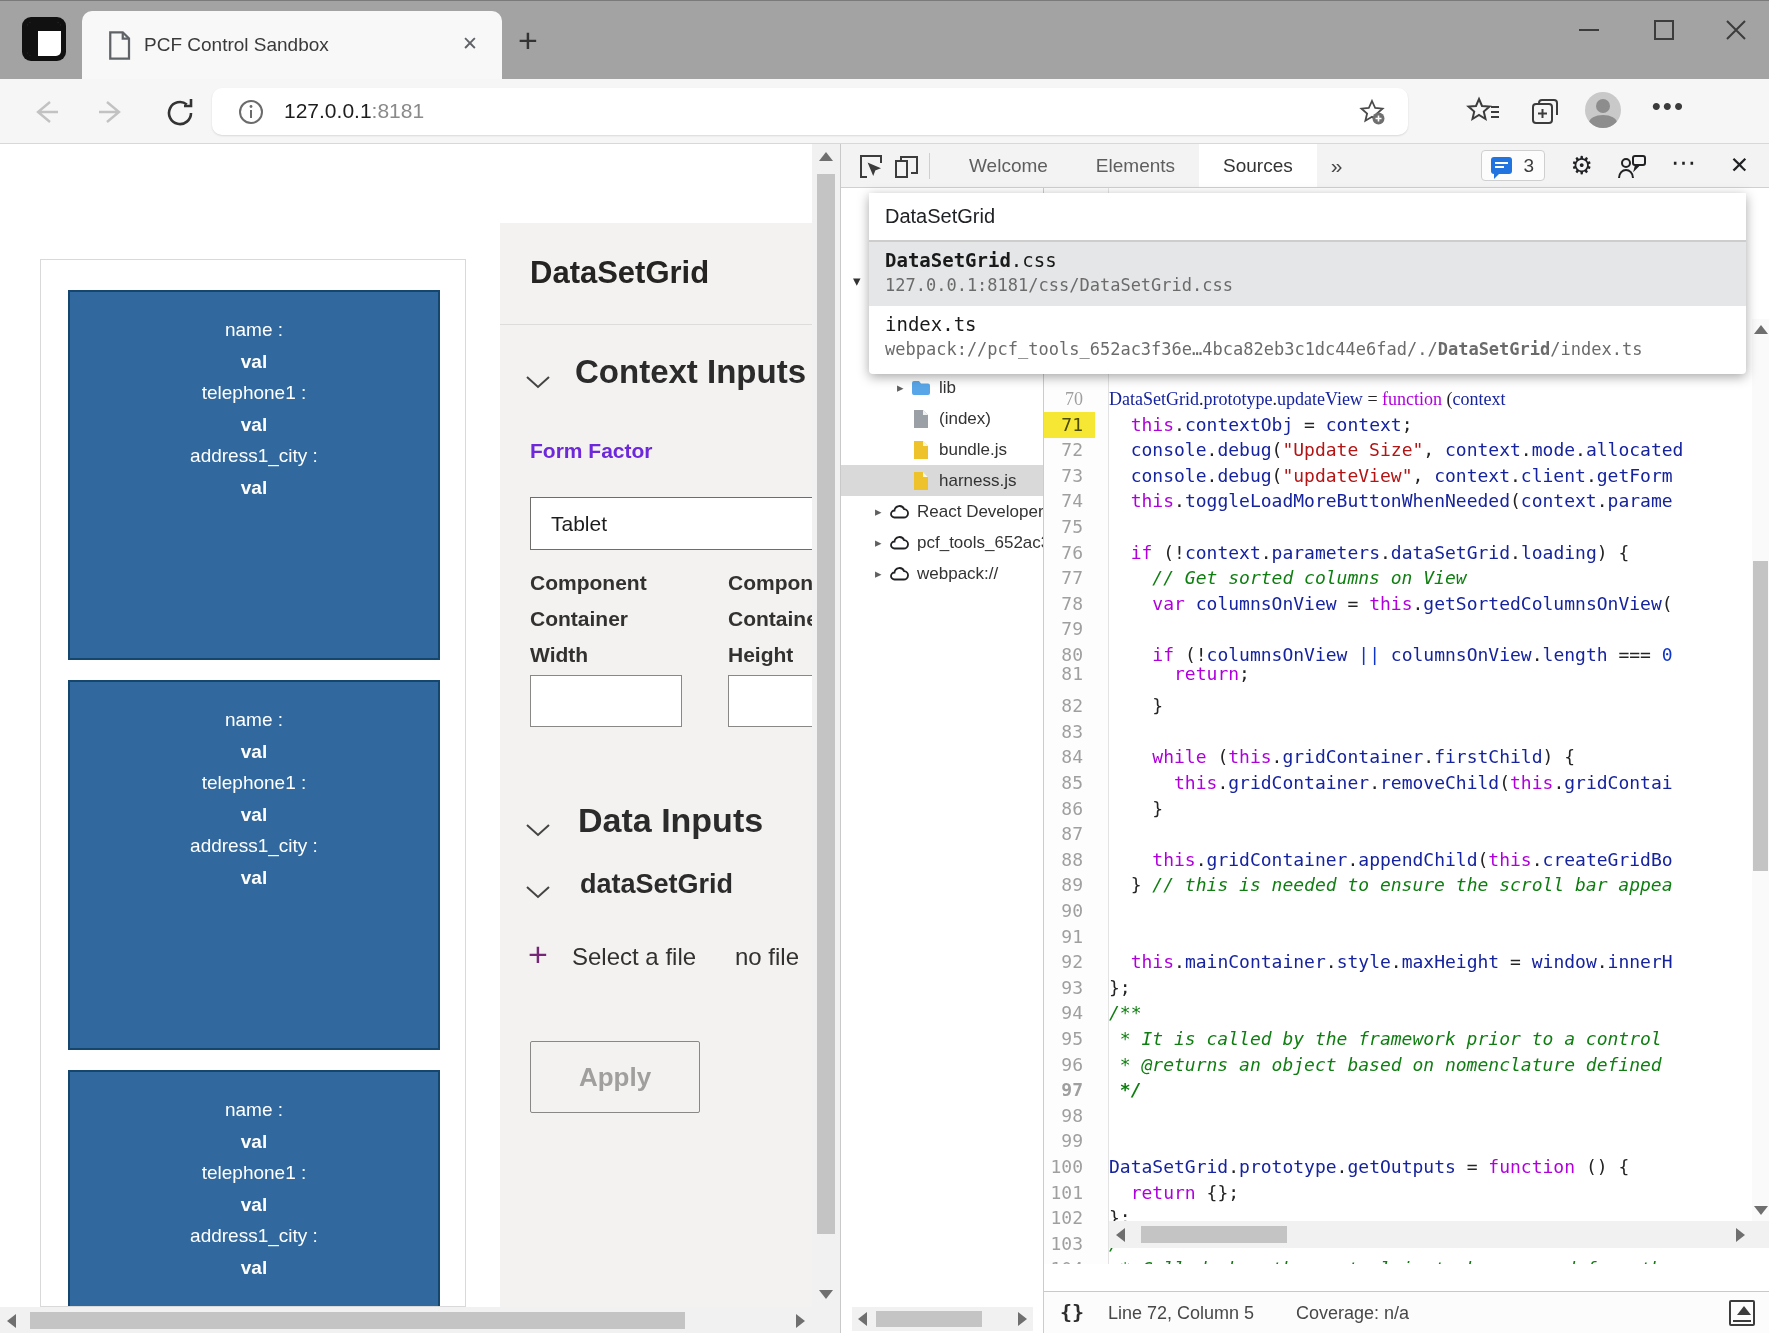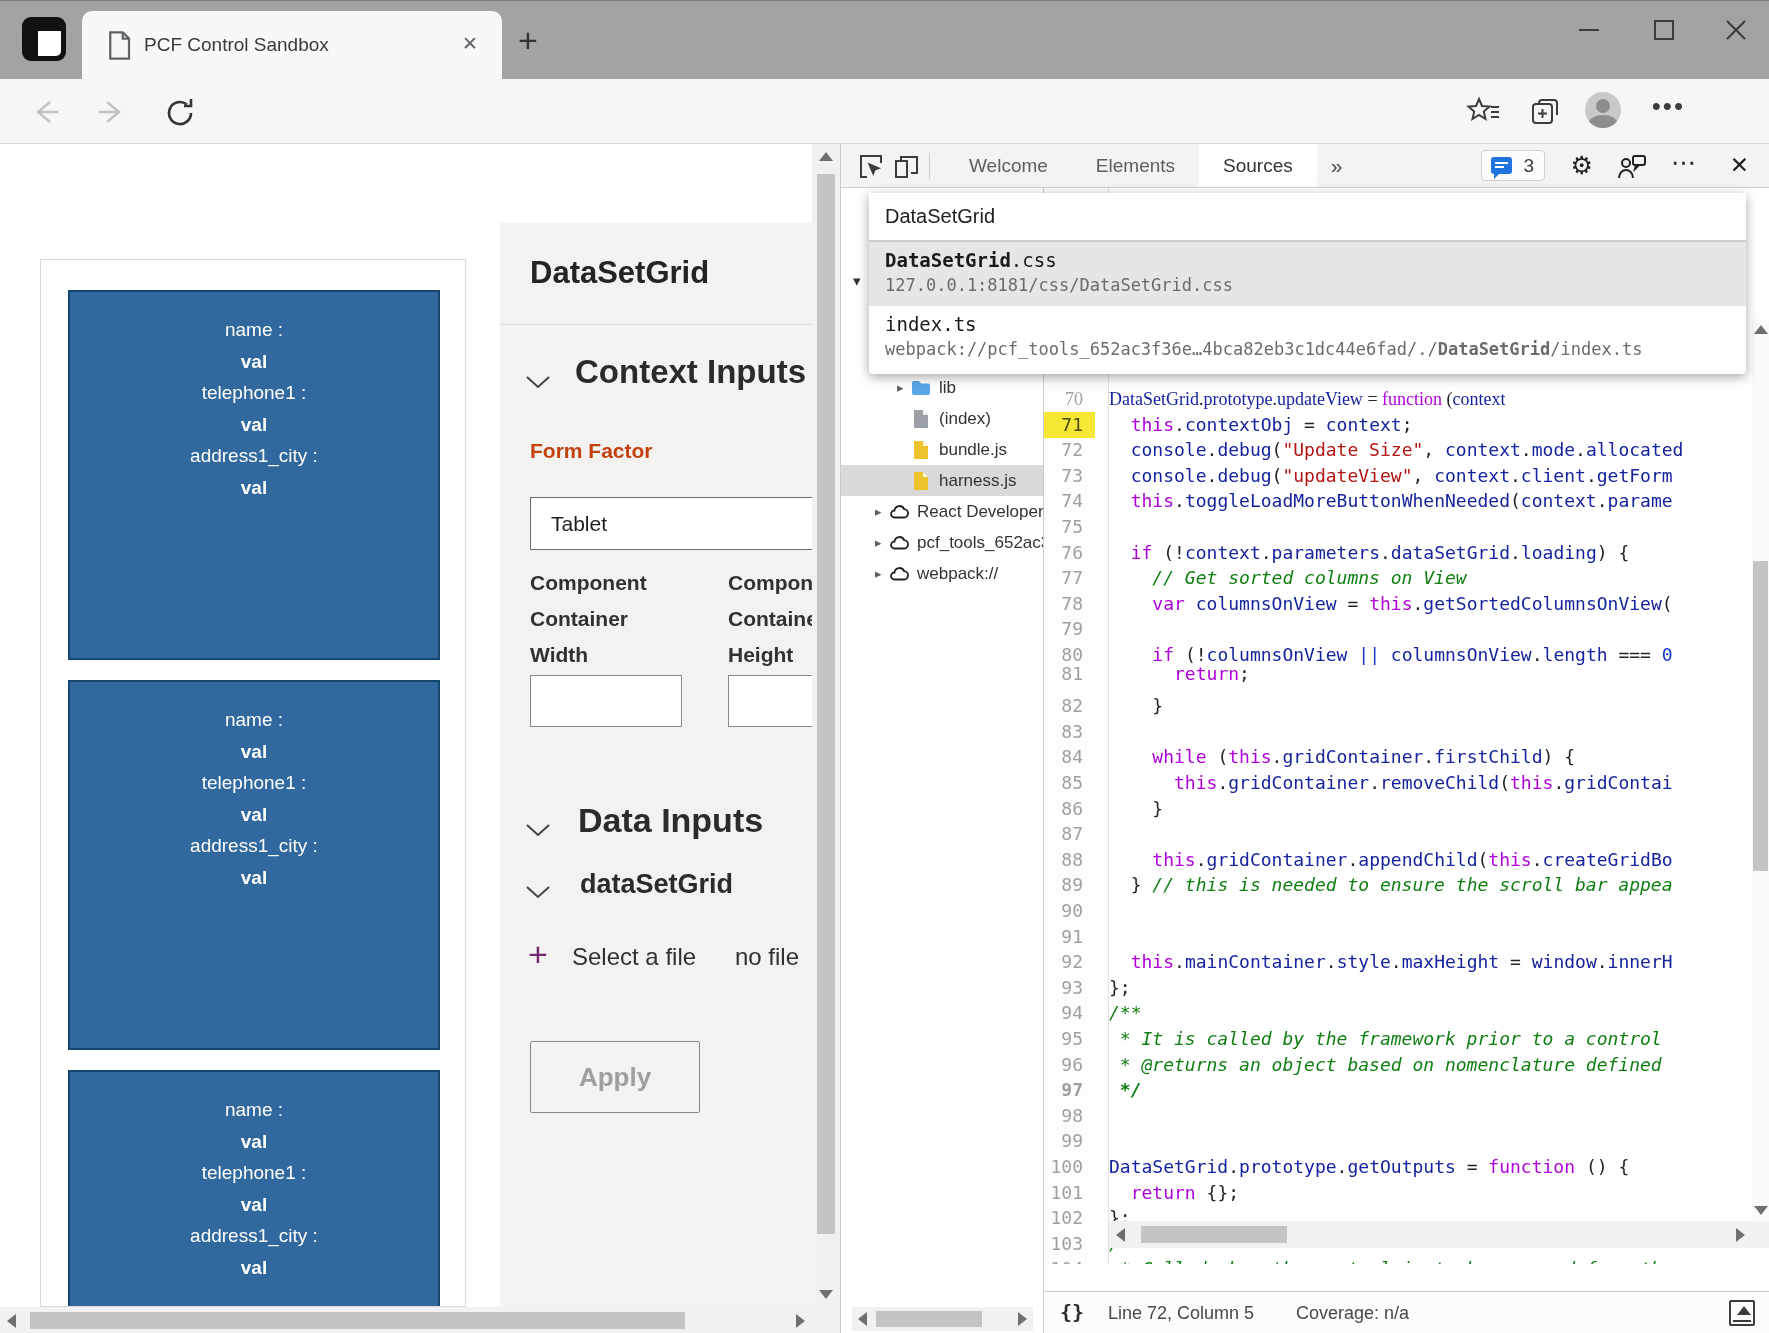--- a/index.html
+++ b/index.html
@@ -46,21 +46,21 @@
   .card .fl { font-size:19px; line-height:31.5px; }
   .card .fv { font-size:19px; line-height:31.5px; font-weight:700; }
 
   .harness { position:absolute; left:500px; top:79px; width:312px; height:1084px; background:#f3f2f1; overflow:hidden; }
   .h-title { position:absolute; left:30px; top:32px; font-size:31px; font-weight:700; color:#252423; }
   .h-divider { position:absolute; left:0; top:101px; width:100%; height:1px; background:#dedcda; }
   .chev { position:absolute; width:26px; height:14px; }
   .sec-head { position:absolute; font-weight:700; color:#2b2b2b; white-space:nowrap; }
   .ctx-chev { left:25px; top:152px; }
   .ctx-head { left:75px; top:130px; font-size:33px; }
-  .ff-label { position:absolute; left:30px; top:216px; font-size:21px; font-weight:700; color:#c2410c; }
+  .ff-label { position:absolute; left:30px; top:216px; font-size:21px; font-weight:700; color:#6d28d9; }
   .ff-select { position:absolute; left:30px; top:250px; width:295px; height:53px; background:#fff; border:1px solid #6f6d6b; font-size:21px; line-height:51px; padding-left:20px; color:#1d1d1d;margin-top:24px; }
   .col-label { position:absolute; top:342px; width:130px; font-size:21px; font-weight:700; color:#323130; line-height:36px; }
   .cl-w { left:30px; } .cl-h { left:228px; }
   .dim-input { position:absolute; top:452px; height:52px; background:#fff; border:1px solid #8a8886; }
   .di-w { left:30px; width:152px; } .di-h { left:228px; width:140px; }
   .data-chev { left:25px; top:600px; }
   .data-head { left:78px; top:578px; font-size:34px; }
   .dsg-chev { left:25px; top:662px; }
   .dsg-head { position:absolute; left:80px; top:646px; font-size:27px; font-weight:600; color:#2b2b2b; }
   .plus { position:absolute; left:28px; top:714px; font-size:34px; font-weight:300; color:var(--accentPurple); line-height:34px; }
@@ -200,20 +200,37 @@
       <svg width="34" height="34">
           <path d="M12 7 L24 17 L12 27 M24 17 H4" fill="none" stroke="#c2c2c2" stroke-width="2.4"></path>
         </svg>
       </span>
     <span class="nav-btn" style="left:162px">
       <svg width="36" height="36" viewBox="0 0 36 36">
           <path d="M29 18 a11 11 0 1 1 -4.2-8.6" fill="none" stroke="#333" stroke-width="2.6"></path>
           <path d="M29 4 v7 h-7" fill="none" stroke="#333" stroke-width="2.6"></path>
         </svg>
       </span>
+    <div class="addressbar">
+      <span class="ab-info">
+        <svg width="26" height="26">
+            <circle cx="13" cy="13" r="11" fill="none" stroke="#6b6b6b" stroke-width="2"></circle>
+            <line x1="13" y1="11" x2="13" y2="19" stroke="#6b6b6b" stroke-width="2"></line>
+            <circle cx="13" cy="7.5" r="1.4" fill="#6b6b6b"></circle>
+          </svg>
+        </span>
+      <span class="ab-url"><span>127.0.0.1</span><span class="port">:8181</span></span>
+      <span class="ab-star">
+        <svg width="28" height="28" viewBox="0 0 28 28">
+            <path d="M14 3 l3.2 7 7.3.6 -5.6 4.9 1.7 7.2 -6.6-3.9 -6.6 3.9 1.7-7.2 -5.6-4.9 7.3-.6 z" fill="none" stroke="#4a4a4a" stroke-width="1.8"></path>
+            <circle cx="20.5" cy="20.5" r="6" fill="#6f6f6f"></circle>
+            <path d="M20.5 17.5 v6 M17.5 20.5 h6" stroke="#fff" stroke-width="1.6"></path>
+          </svg>
+        </span>
+    </div>
     <span class="tb-icon" style="right:268px">
       <svg width="36" height="36" viewBox="0 0 36 36">
           <path d="M14 6 l3 7 7.5.6 -5.7 5 1.7 7.4 -6.5-4 -6.5 4 1.7-7.4 -5.7-5 7.5-.6 z" fill="none" stroke="#3c3c3c" stroke-width="2"></path>
           <path d="M26 14 h8 M26 19 h8 M26 24 h8" stroke="#3c3c3c" stroke-width="2"></path>
         </svg>
       </span>
     <span class="tb-icon" style="right:206px">
       <svg width="36" height="36" viewBox="0 0 36 36">
           <path d="M12 10 a3 3 0 0 1 3-3 h12 a3 3 0 0 1 3 3 v12" fill="none" stroke="#3c3c3c" stroke-width="2"></path>
           <rect x="6" y="11" width="19" height="19" rx="3" fill="none" stroke="#3c3c3c" stroke-width="2"></rect>

